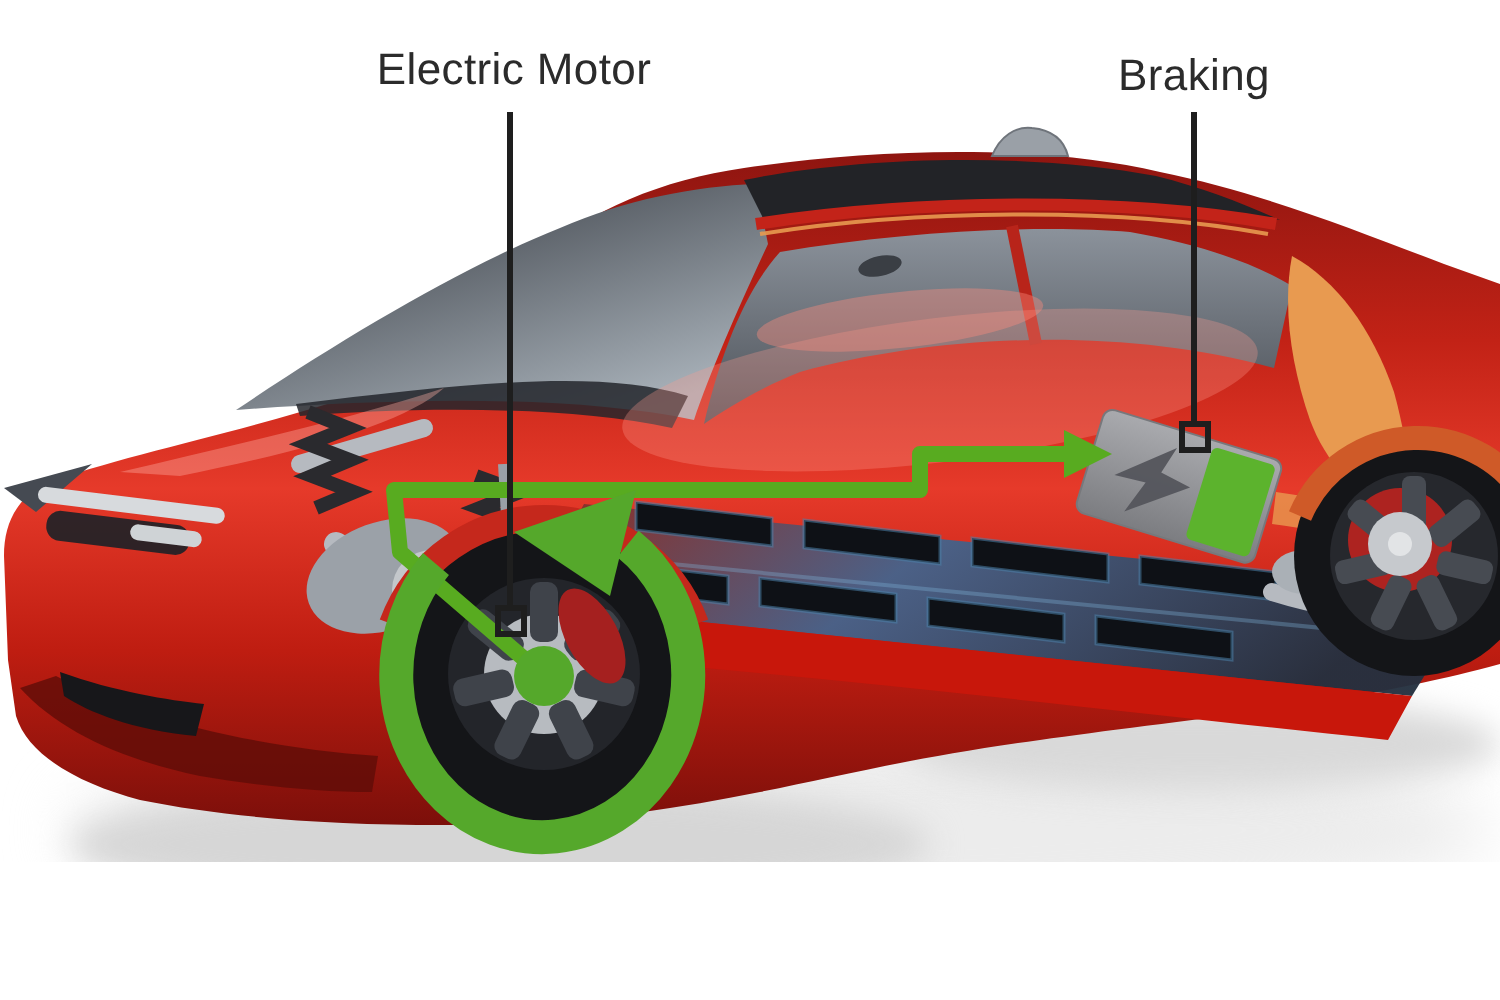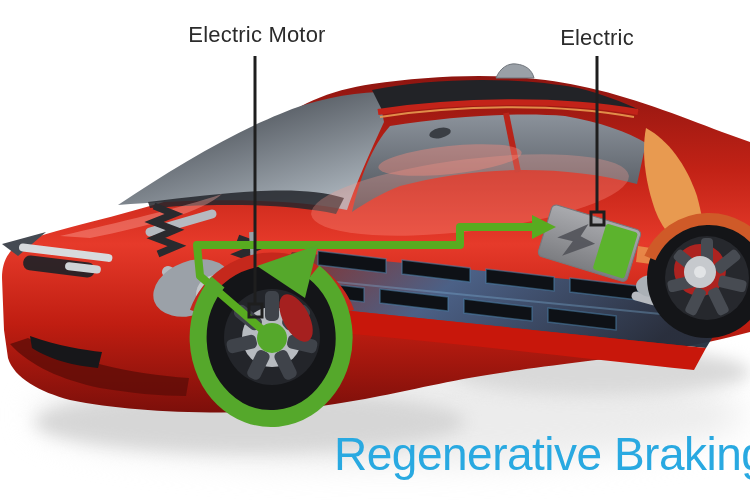--- a/index.html
+++ b/index.html
@@ -6,21 +6,21 @@
     --background:#ffffff;
     --accent-green:#55a82b;
     --energy-line-green:#58ab20;
     --battery-green:#5cb32d;
     --title-blue:#29a9e1;
     --label-text:#2b2b2b;
     --leader-line:#1e1e1e;
   }
   html,body{margin:0;padding:0;background:#fff;}
   .stage{
-    position:relative;width:750px;height:500px;overflow:hidden;
+    position:relative;width:750px;height:431px;overflow:hidden;
     background:var(--background);
     font-family:"Liberation Sans",sans-serif;
   }
   .stage svg{position:absolute;left:0;top:0;}
   .label{
     position:absolute;color:var(--label-text);font-size:22px;
     text-align:center;letter-spacing:0.2px;
   }
   #label-motor{left:157px;top:22px;width:200px;}
   #label-battery{left:547px;top:25px;width:100px;}
@@ -220,15 +220,15 @@
     <path class="leader" d="M 255,56 L 255,304" stroke-width="3" fill="none"></path>
     <rect class="leader" x="249" y="304" width="13" height="13" fill="none" stroke-width="3"></rect>
   </g>
   <g>
     <path class="leader" d="M 597,56 L 597,212" stroke-width="3" fill="none"></path>
     <rect class="leader" x="591" y="212" width="13" height="13" fill="none" stroke-width="3"></rect>
   </g>
 </svg>
 
   <div class="label" id="label-motor">Electric Motor</div>
-  <div class="label" id="label-battery">Electric</div>
+  <div class="label" id="label-battery">Braking</div>
   <div id="title">Regenerative Braking</div>
 </div>
 
 </body></html>

